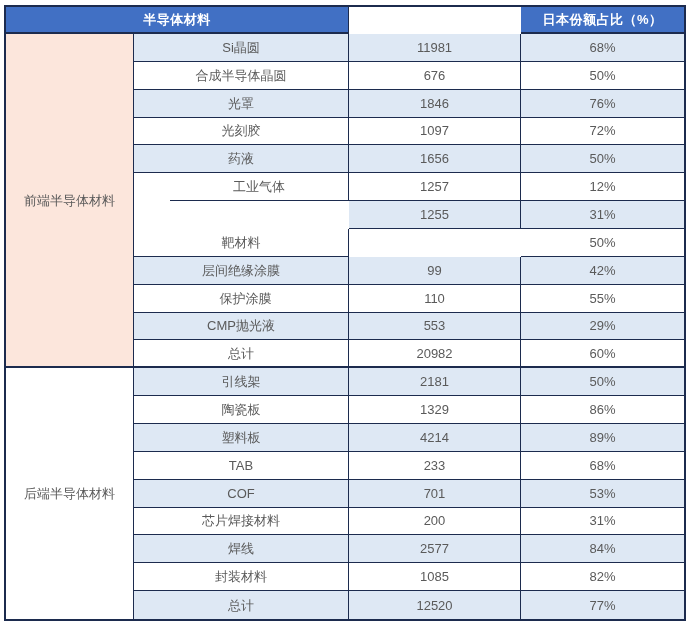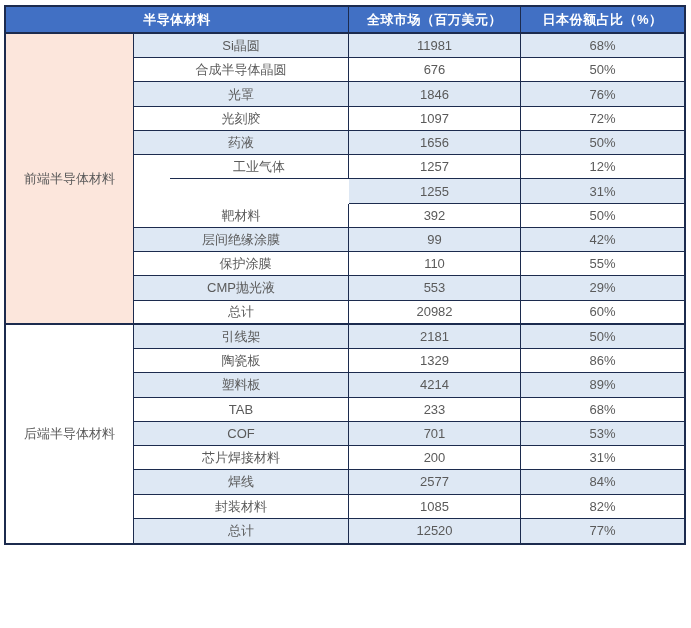--- a/index.html
+++ b/index.html
@@ -16,21 +16,21 @@
   html,body{width:691px;height:628px;}
   body{
     background:#FFFFFF;
     font-family:"Liberation Sans","DejaVu Sans",sans-serif;
     position:relative;
     overflow:hidden;
   }
   .table{
     position:absolute;
     left:4px; top:5px;
-    width:682px; height:540px;
+    width:682px; height:616px;
     display:grid;
     grid-template-columns:128px 215px 172px 1fr;
     grid-template-rows:27px repeat(21, 1fr);
     border:2px solid var(--grid-line);
     background:#FFFFFF;
   }
   .cell{
     display:flex;
     align-items:center;
     justify-content:center;
@@ -71,21 +71,20 @@
   .white{background:var(--stripe-white);}
   .lastcol{border-right:none;}
   .group-end{border-bottom-width:2px;}
   .last-row{border-bottom:none;}
 </style>
 </head>
 <body>
 
 <div class="table">
   <div class="cell header-cell hdr-materials">半导体材料</div>
-  <div class="cell header-cell hdr-market">全球市场（百万美元）</div>
   <div class="cell header-cell hdr-share">日本份额占比（%）</div>
 
   <div class="cell group-cell group-frontend">前端半导体材料</div>
   <div class="cell group-cell group-backend">后端半导体材料</div>
 <div class="cell blue" style="grid-area: 2 / 2;">Si晶圆</div>
     <div class="cell blue" style="grid-area: 2 / 3;">11981</div>
     <div class="cell blue lastcol" style="grid-area: 2 / 4;">68%</div>
     <div class="cell white" style="grid-area: 3 / 2;">合成半导体晶圆</div>
     <div class="cell white" style="grid-area: 3 / 3;">676</div>
     <div class="cell white lastcol" style="grid-area: 3 / 4;">50%</div>
@@ -97,21 +96,20 @@
     <div class="cell white lastcol" style="grid-area: 5 / 4;">72%</div>
     <div class="cell blue" style="grid-area: 6 / 2;">药液</div>
     <div class="cell blue" style="grid-area: 6 / 3;">1656</div>
     <div class="cell blue lastcol" style="grid-area: 6 / 4;">50%</div>
     <div class="cell white" style="grid-area: 7 / 2; margin-left: 36px;">工业气体</div>
     <div class="cell white" style="grid-area: 7 / 3;">1257</div>
     <div class="cell white lastcol" style="grid-area: 7 / 4;">12%</div>
     <div class="cell blue" style="grid-area: 8 / 3;">1255</div>
     <div class="cell blue lastcol" style="grid-area: 8 / 4;">31%</div>
     <div class="cell white" style="grid-area: 9 / 2;">靶材料</div>
-    <div class="cell white" style="grid-area: 9 / 3;">392</div>
     <div class="cell white lastcol" style="grid-area: 9 / 4;">50%</div>
     <div class="cell blue" style="grid-area: 10 / 2;">层间绝缘涂膜</div>
     <div class="cell blue" style="grid-area: 10 / 3;">99</div>
     <div class="cell blue lastcol" style="grid-area: 10 / 4;">42%</div>
     <div class="cell white" style="grid-area: 11 / 2; padding-left: 9px;">保护涂膜</div>
     <div class="cell white" style="grid-area: 11 / 3;">110</div>
     <div class="cell white lastcol" style="grid-area: 11 / 4;">55%</div>
     <div class="cell blue" style="grid-area: 12 / 2;">CMP抛光液</div>
     <div class="cell blue" style="grid-area: 12 / 3;">553</div>
     <div class="cell blue lastcol" style="grid-area: 12 / 4;">29%</div>

